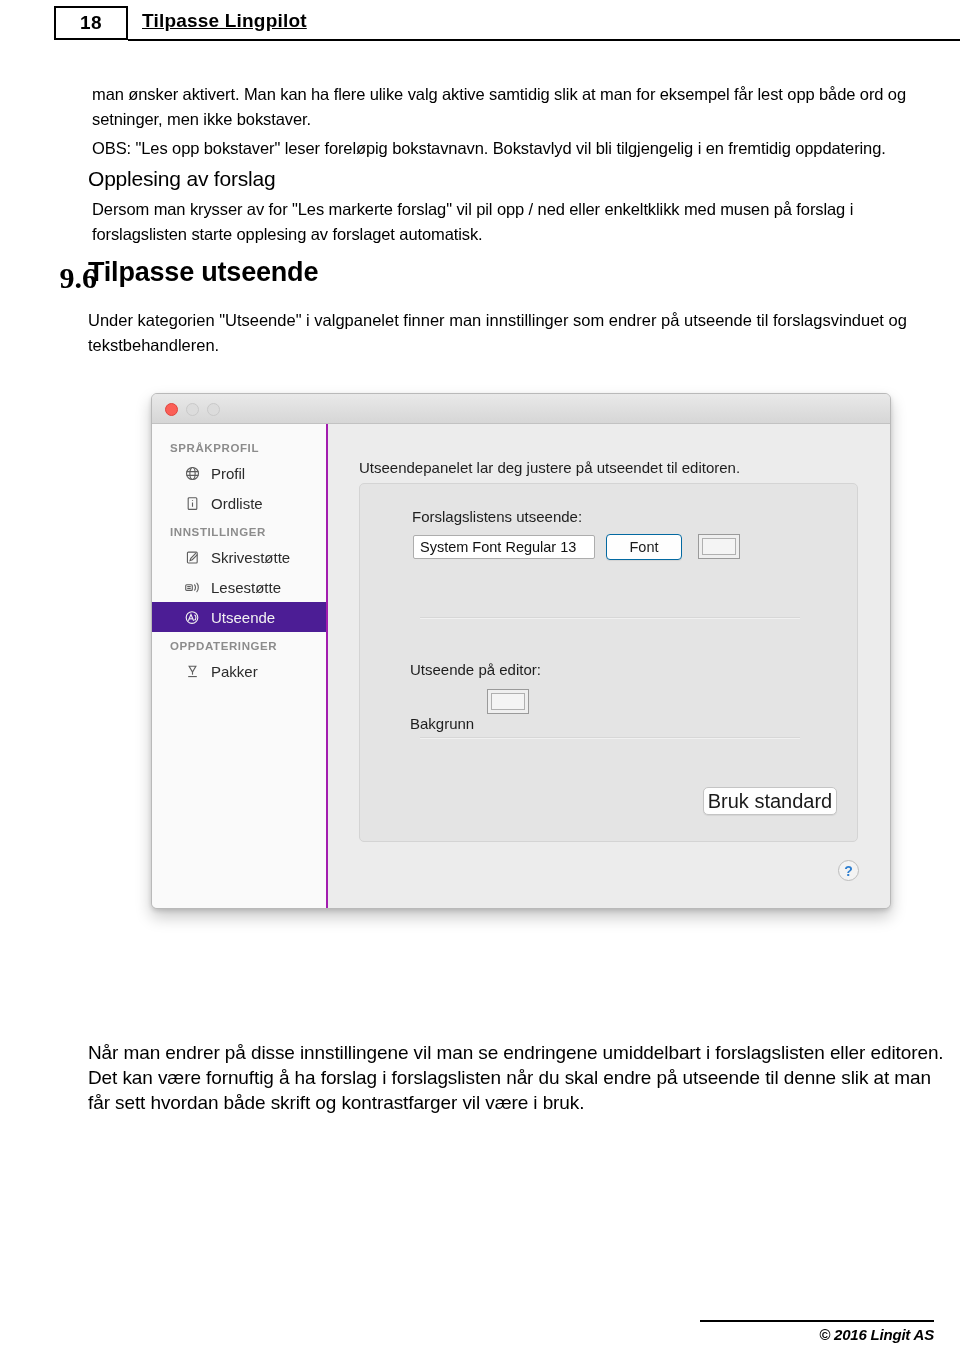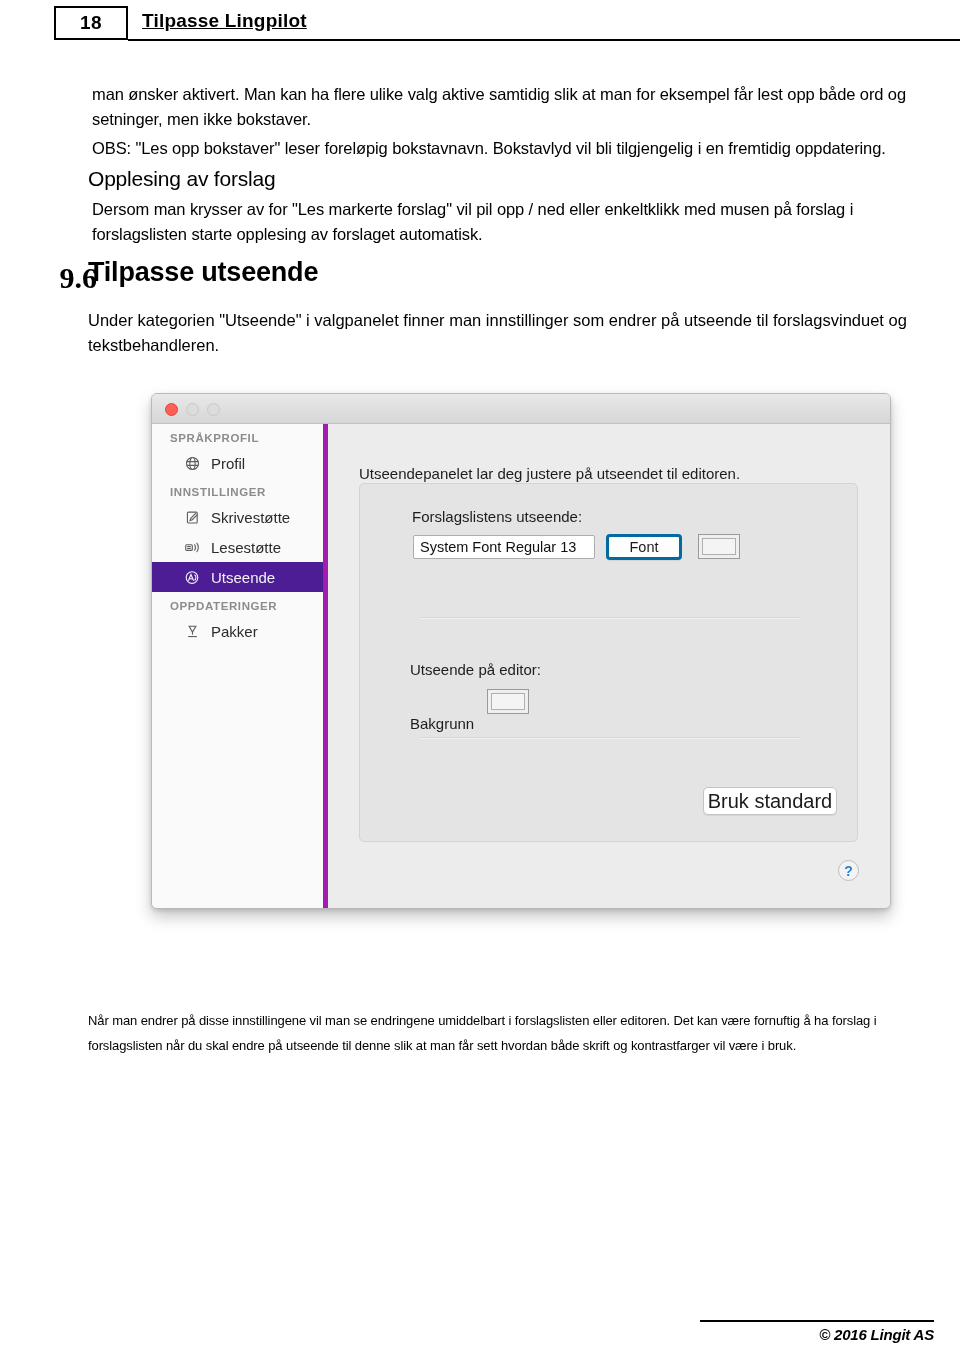--- a/index.html
+++ b/index.html
@@ -137,22 +137,23 @@
   .traffic.close { left: 13px; background: #fb5f57; border: 1px solid #e0453e; }
   .traffic.min   { left: 34px; background: #dcdcdc; border: 1px solid #c9c9c9; }
   .traffic.max   { left: 55px; background: #dcdcdc; border: 1px solid #c9c9c9; }
 
   
   .sidebar {
     position: absolute;
     left: 0; top: 30px;
     width: 176px; height: 486px;
     background: #fafafa;
-    border-right: 5px solid #a21caf;
-    box-sizing: border-box;
+    border-right: 2px solid #a21caf;
+    box-sizing: border-box;
+    padding-top: 10px;
   }
   .side-group-label {
     font-size: 11.5px;
     font-weight: bold;
     color: #8c8c8c;
     letter-spacing: .6px;
     padding: 8px 0 4px 18px;
   }
   .side-item {
     display: flex;
@@ -180,21 +181,21 @@
 
   
   .pane {
     position: absolute;
     left: 176px; top: 30px;
     right: 0; bottom: 0;
     background: #ececec;
   }
   .pane-intro {
     position: absolute;
-    left: 31px; top: 41px;
+    left: 31px; top: 35px;
     font-size: 15px;
     color: #1d1d1d;
   }
   .groupbox {
     position: absolute;
     left: 31px; top: 59px;
     width: 499px; height: 359px;
     background: #e4e4e4;
     border: 1px solid #d4d4d4;
     border-radius: 5px;
@@ -221,21 +222,21 @@
     color: #101010;
     padding: 0 6px;
     display: flex;
     align-items: center;
   }
   .font-button {
     position: absolute;
     left: 246px; top: 50px;
     width: 76px; height: 26px;
     background: #fefefe;
-    border: 3px solid #0369a1;
+    border: 1px solid #0369a1;
     border-radius: 4px;
     box-sizing: border-box;
     font-size: 14.5px;
     color: #1a1a1a;
     display: flex;
     align-items: center;
     justify-content: center;
     box-shadow: 0 1px 1px rgba(0,0,0,.07);
   }
   .color-well {
@@ -293,23 +294,23 @@
     font-weight: bold;
     display: flex;
     align-items: center;
     justify-content: center;
     box-sizing: border-box;
   }
 
   
   .tail {
     position: absolute;
-    left: 88px; top: 1008px;
+    left: 88px; top: 1040px;
     width: 858px;
-    font-size: 13px;
+    font-size: 19px;
     line-height: 25px;
     letter-spacing: -0.1px;
   }
 
   
   .footer-rule {
     position: absolute;
     left: 700px; top: 1320px;
     width: 234px; height: 2px;
     background: #000;
@@ -365,20 +366,30 @@
           <svg width="15" height="15" viewBox="0 0 16 16" fill="none" stroke-width="1.2">
             <circle cx="8" cy="8" r="6.4"></circle>
             <ellipse cx="8" cy="8" rx="2.8" ry="6.4"></ellipse>
             <line x1="1.7" y1="6" x2="14.3" y2="6"></line>
             <line x1="1.7" y1="10" x2="14.3" y2="10"></line>
           </svg>
         </span>
         <span>Profil</span>
       </div>
 
+      <div class="side-item">
+        <span class="ico">
+          <svg width="15" height="15" viewBox="0 0 16 16" fill="none" stroke-width="1.2">
+            <rect x="3.4" y="1.8" width="9.2" height="12.4" rx="1"></rect>
+            <line x1="8" y1="4.6" x2="8" y2="5.2"></line>
+            <line x1="8" y1="7" x2="8" y2="11.4"></line>
+          </svg>
+        </span>
+        <span>Ordliste</span>
+      </div>
 
       <div class="side-group-label">INNSTILLINGER</div>
 
       <div class="side-item">
         <span class="ico">
           <svg width="15" height="15" viewBox="0 0 16 16" fill="none" stroke-width="1.2">
             <rect x="2.6" y="2.2" width="10.4" height="11.6" rx="1"></rect>
             <path d="M11.6 3.4 L6.2 8.8 L5.4 11.2 L7.8 10.4 L13.2 5"></path>
           </svg>
         </span>

